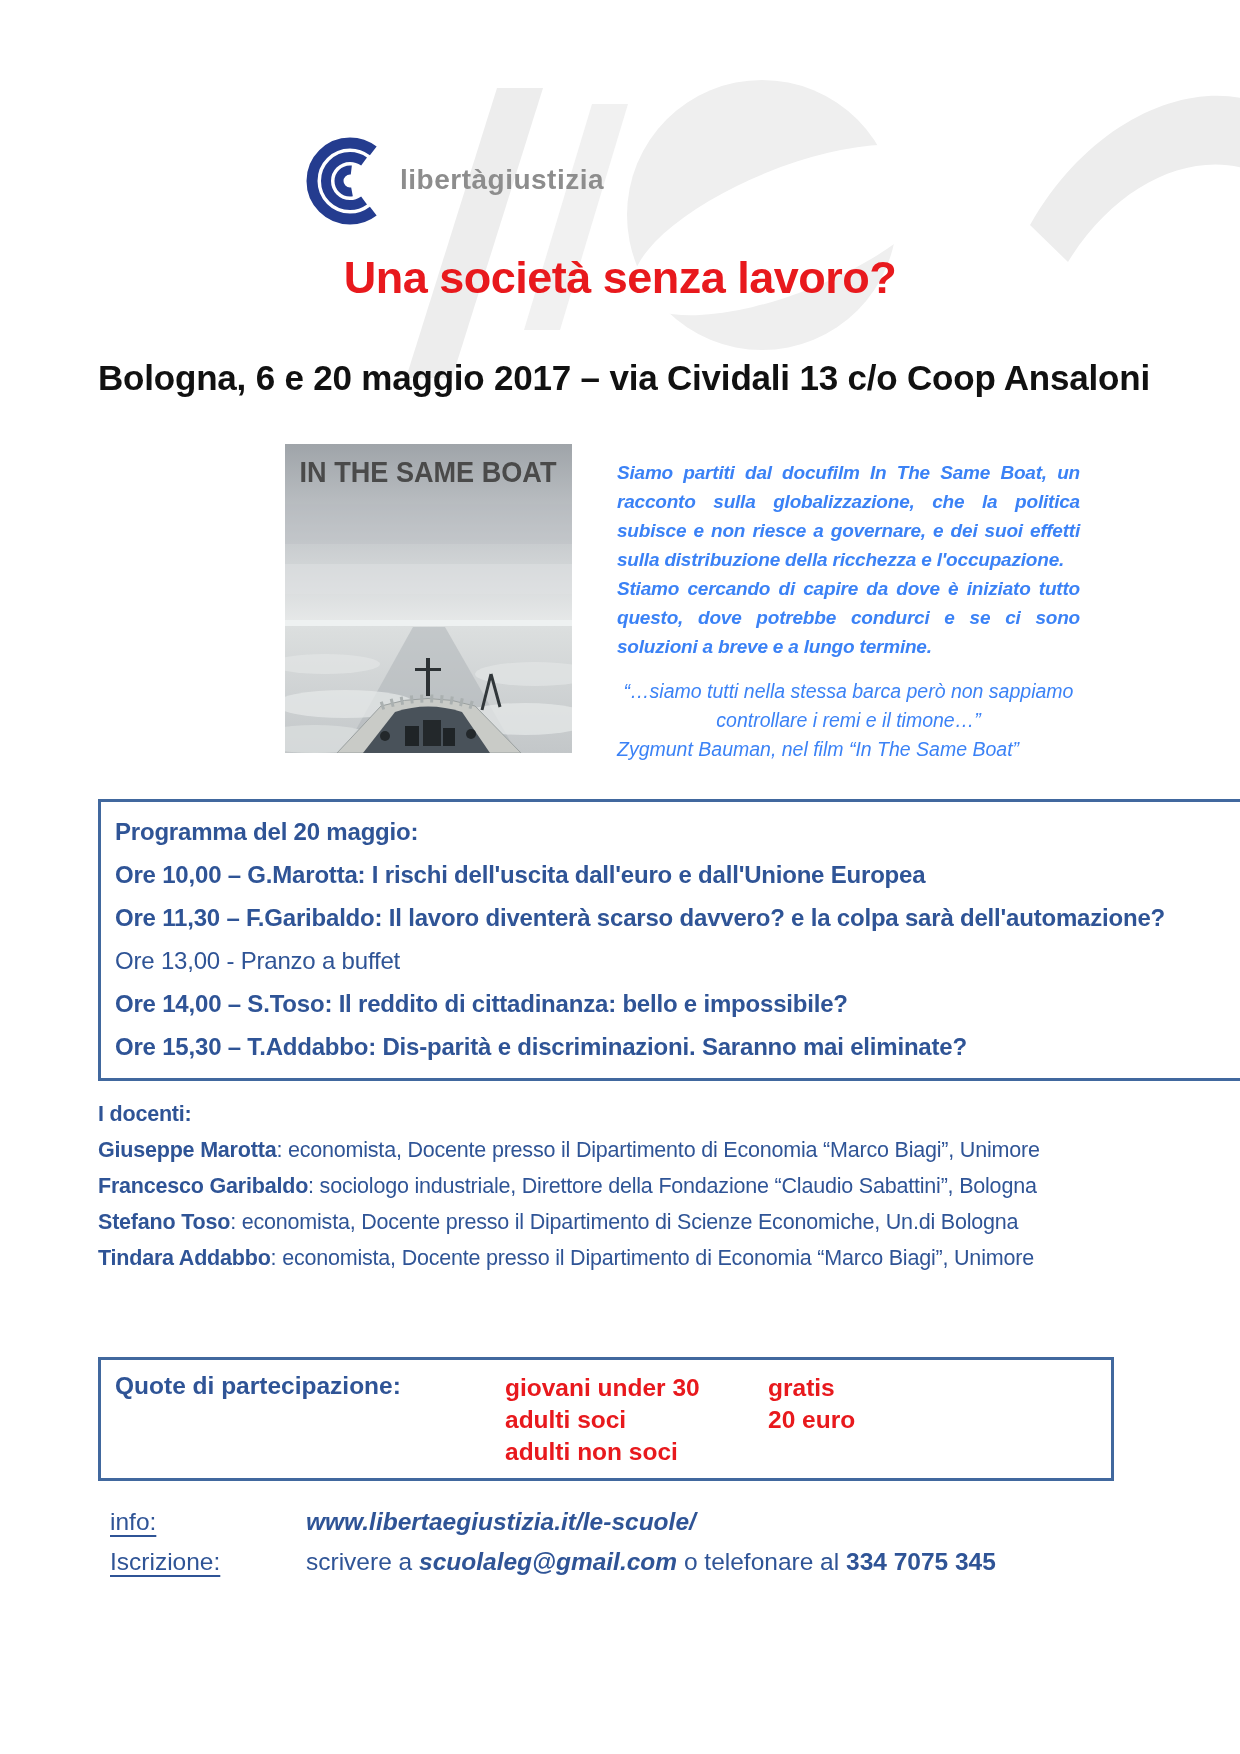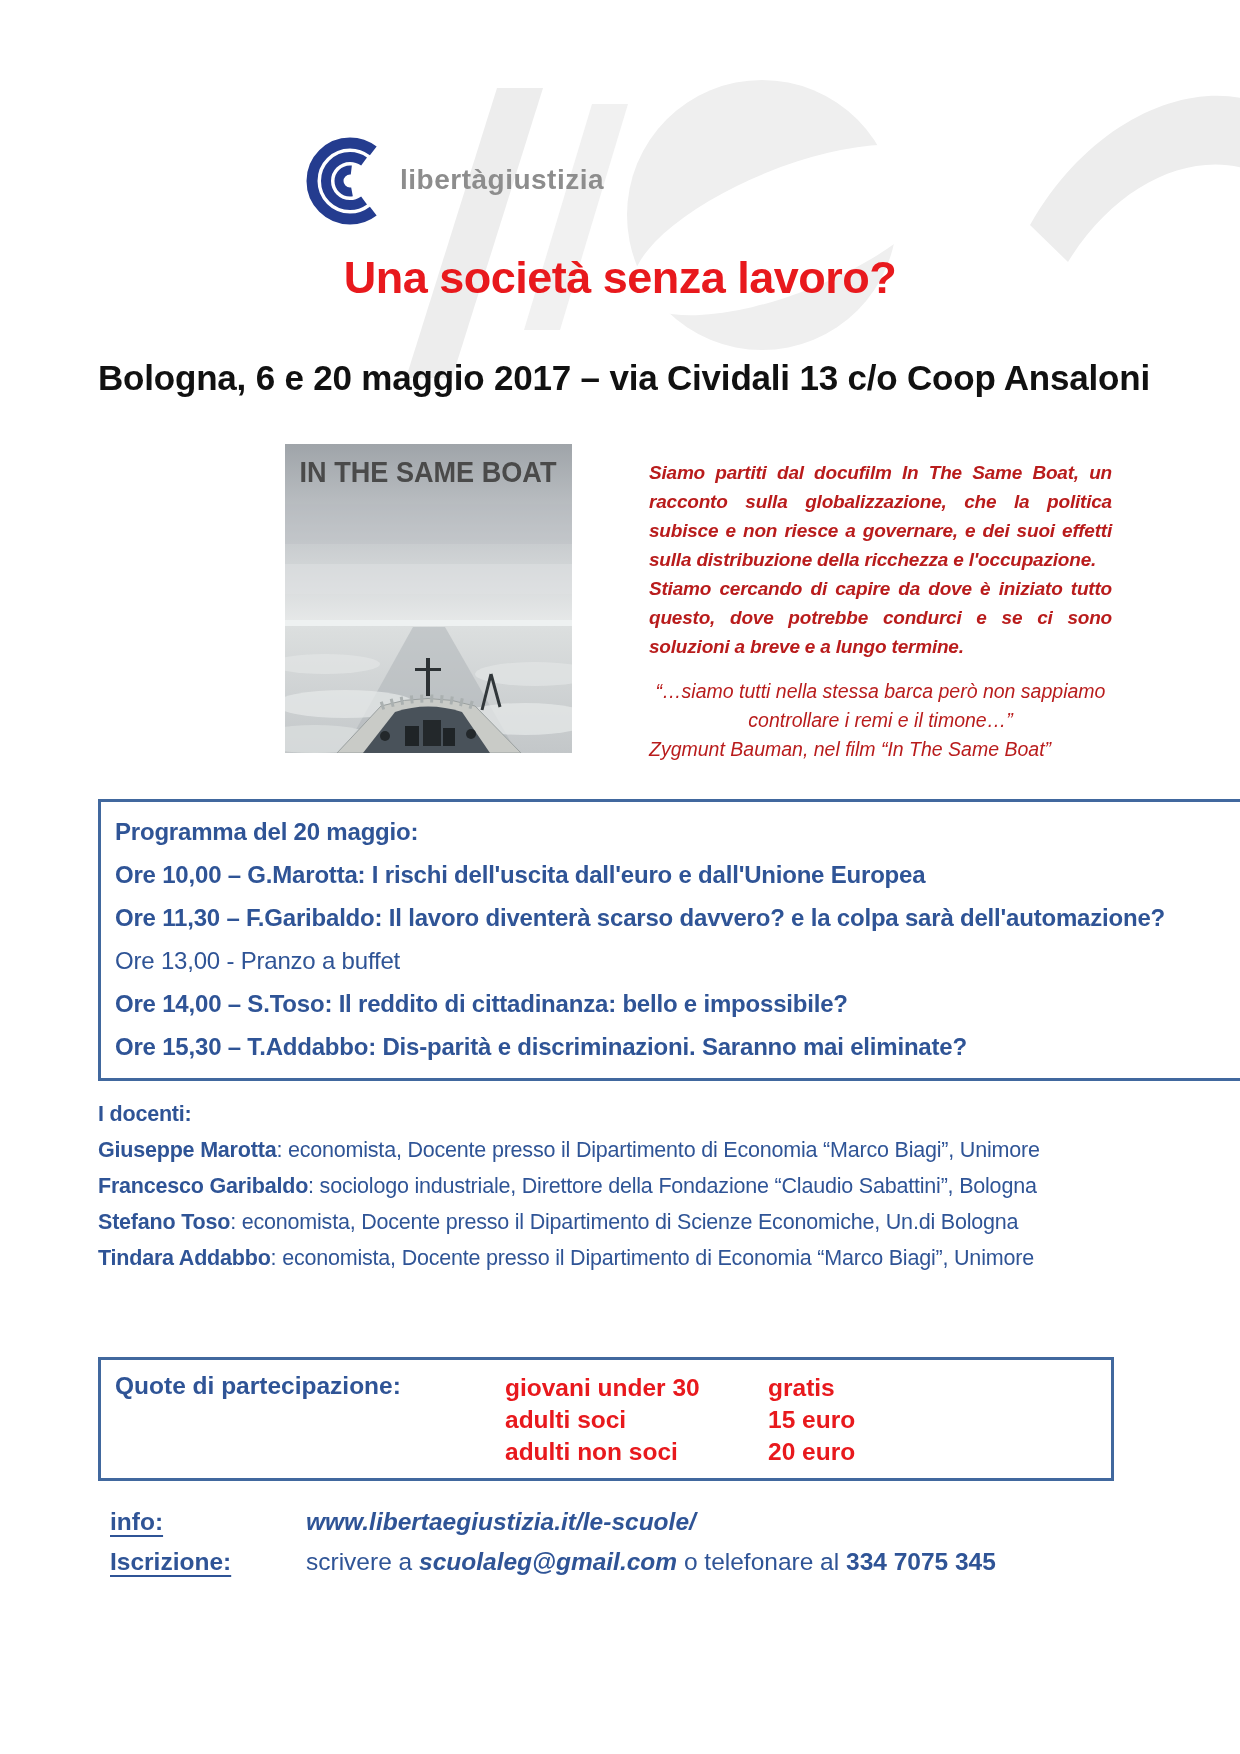--- a/index.html
+++ b/index.html
@@ -24,21 +24,21 @@
     letter-spacing:-0.5px;
   }
   .subtitle {
     position:absolute; left:98px; top:358px; width:1044px; margin:0;
     text-align:center; font-size:35px; font-weight:bold; color:#111;
     white-space:nowrap; letter-spacing:-0.2px;
   }
 
   .poster { position:absolute; left:285px; top:444px; width:287px; height:309px; }
 
-  .intro { position:absolute; left:617px; top:458px; width:463px; color:#b91c1c;margin-left:32px; }
+  .intro { position:absolute; left:617px; top:458px; width:463px; color:#3b82f6; }
   .intro-main {
     margin:0; font-size:19px; line-height:29px; font-weight:bold; font-style:italic;
     text-align:justify; letter-spacing:-0.2px;
   }
   .intro-quote  { margin:16px 0 0 0; font-size:19.5px; line-height:29px; font-style:italic;text-align:center; }
   .intro-attrib { margin:0; font-size:19.5px; line-height:29px; font-style:italic; }
 
   .program-box {
     position:absolute; left:98px; top:799px; width:1188px; box-sizing:border-box;
     border:3px solid #41689e; padding:8px 14px 10px 14px;
@@ -62,21 +62,21 @@
     border:3px solid #41689e; padding:12px 14px 10px 14px; display:flex;
   }
   .fees-heading { width:390px; font-size:24.5px; font-weight:bold; color:#2f5496; }
   .fees-cats   { width:263px; }
   .fees-prices { flex:1; }
   .fee-line { font-size:24.5px; font-weight:bold; color:#e8191d; line-height:32px; }
 
   .contact { position:absolute; left:110px; top:1506px; width:1032px; color:#2f5496; font-size:24.5px; }
   .contact-row { display:flex; margin-bottom:9px; line-height:31px; }
   .contact-label {
-    width:196px; font-weight:bold; text-decoration:underline;
+    width:196px; font-weight:normal; text-decoration:underline;
     text-underline-offset:5px; text-decoration-thickness:2px;
   }
   .bolditalic { font-weight:bold; font-style:italic; }
 </style>
 </head>
 <body>
 
 <div class="page">
 
   <svg class="watermark" width="1240" height="420" viewBox="0 0 1240 420" aria-hidden="true">
@@ -165,21 +165,20 @@
 
   <div class="fees-box">
     <div class="fees-heading">Quote di partecipazione:</div>
     <div class="fees-cats">
       <div class="fee-line">giovani under 30</div>
       <div class="fee-line">adulti soci</div>
       <div class="fee-line">adulti non soci</div>
     </div>
     <div class="fees-prices">
       <div class="fee-line">gratis</div>
-      <div class="fee-line">15 euro</div>
       <div class="fee-line">20 euro</div>
     </div>
   </div>
 
   <div class="contact">
     <div class="contact-row">
       <span class="contact-label">info:</span>
       <span class="contact-value bolditalic">www.libertaegiustizia.it/le-scuole/</span>
     </div>
     <div class="contact-row">

